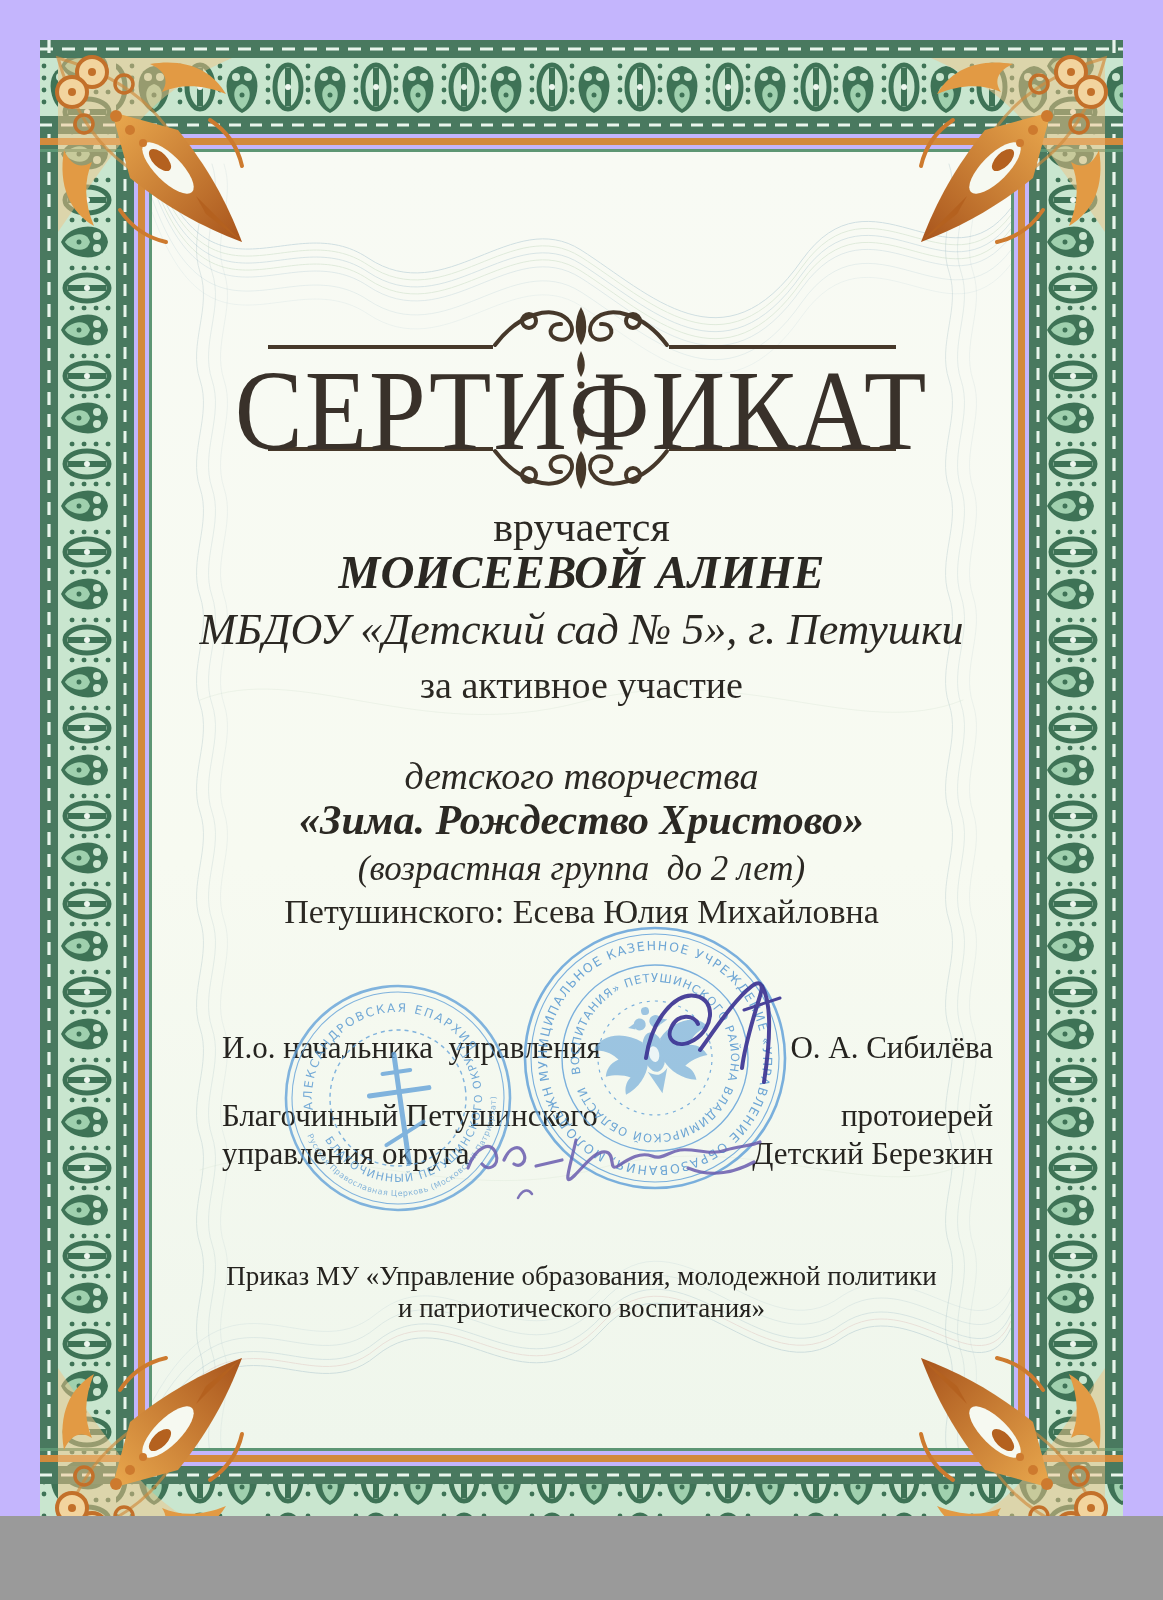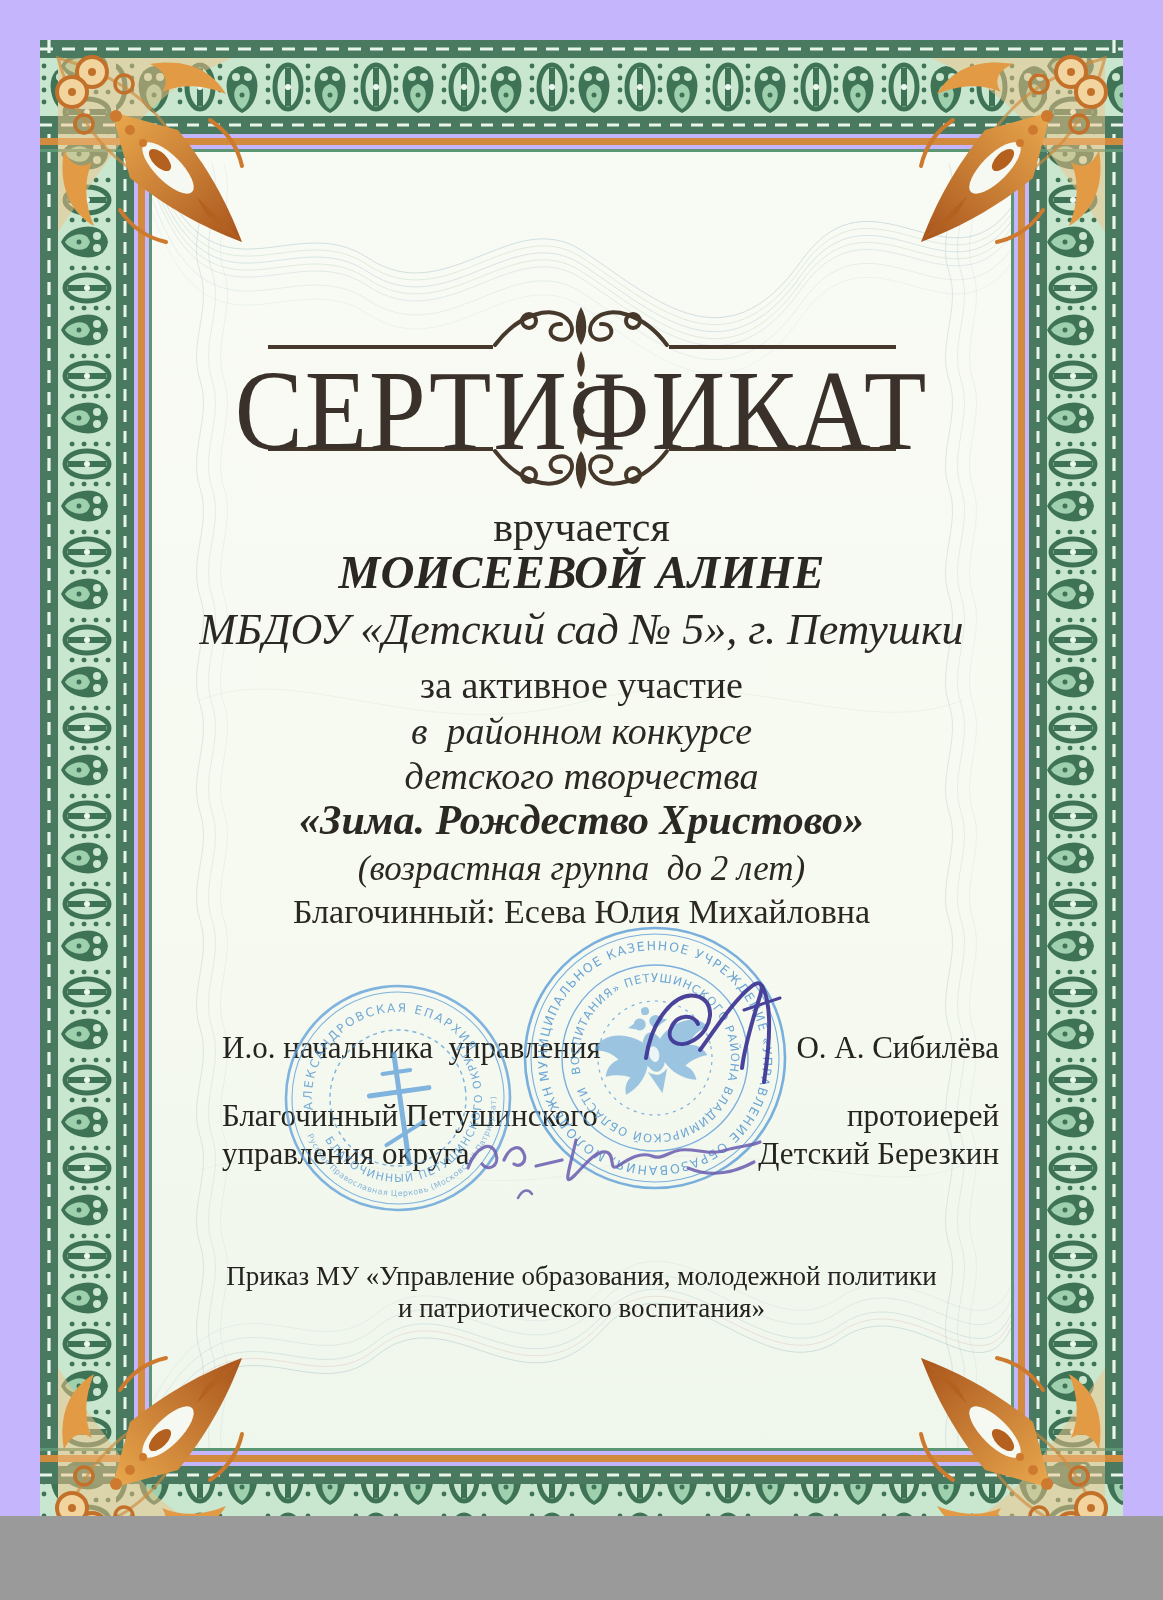--- a/index.html
+++ b/index.html
@@ -26,21 +26,21 @@
   .recipient{top:548px;font-size:47px;font-weight:700;font-style:italic;}
   .institution{top:607px;font-size:44px;font-style:italic;}
   .reason1{top:666px;font-size:38px;}
   .reason2{top:712px;font-size:38px;font-style:italic;}
   .reason3{top:757px;font-size:38px;font-style:italic;}
   .contest{top:799px;font-size:42px;font-weight:700;font-style:italic;}
   .age{top:851px;font-size:35px;font-style:italic;}
   .supervisor{top:894px;font-size:34px;}
   .sig{position:absolute;font-size:31px;color:#262420;white-space:pre;}
   .sigL{left:222px;text-align:left;}
-  .sigR{right:198px;text-align:center;}
+  .sigR{right:204px;text-align:center;}
   .r1{top:1030px;} .r2{top:1098px;} .r3{top:1136px;}
   .order{font-size:27px;color:#24221e;}
   .o1{top:1262px;} .o2{top:1294px;} .o3{top:1322px;}
 </style>
 </head>
 <body>
 
 <div class="page">
 
   <svg class="layer" viewBox="0 0 1163 1600" aria-hidden="true">
@@ -226,25 +226,24 @@
       <line x1="669" y1="449" x2="896" y2="449" stroke="#46382a" stroke-width="4"></line>
       <use href="#scrollOrn" transform="translate(581,449) scale(1,-1)"></use>
     </g>
   </svg>
 
   <div class="line title">СЕРТИФИКАТ</div>
   <div class="line recipient">МОИСЕЕВОЙ АЛИНЕ</div>
   <div class="line presented">вручается</div>
   <div class="line institution">МБДОУ «Детский сад № 5», г. Петушки</div>
   <div class="line reason1">за активное участие</div>
-  <div class="line reason2">в  районном конкурсе</div>
   <div class="line reason3">детского творчества</div>
   <div class="line contest">«Зима. Рождество Христово»</div>
   <div class="line age">(возрастная группа  до 2 лет)</div>
-  <div class="line supervisor">Благочинный: Есева Юлия Михайловна</div>
+  <div class="line supervisor">Петушинского: Есева Юлия Михайловна</div>
 
   <div class="sig sigL r1">И.о. начальника  управления</div>
   <div class="sig sigR r1">О. А. Сибилёва</div>
   <div class="sig sigL r2">Благочинный Петушинского</div>
   <div class="sig sigR r2">протоиерей</div>
   <div class="sig sigL r3">управления округа</div>
   <div class="sig sigR r3">Детский Березкин</div>
 
   <div class="line order o1">Приказ МУ «Управление образования, молодежной политики</div>
   <div class="line order o2">и патриотического воспитания»</div>

